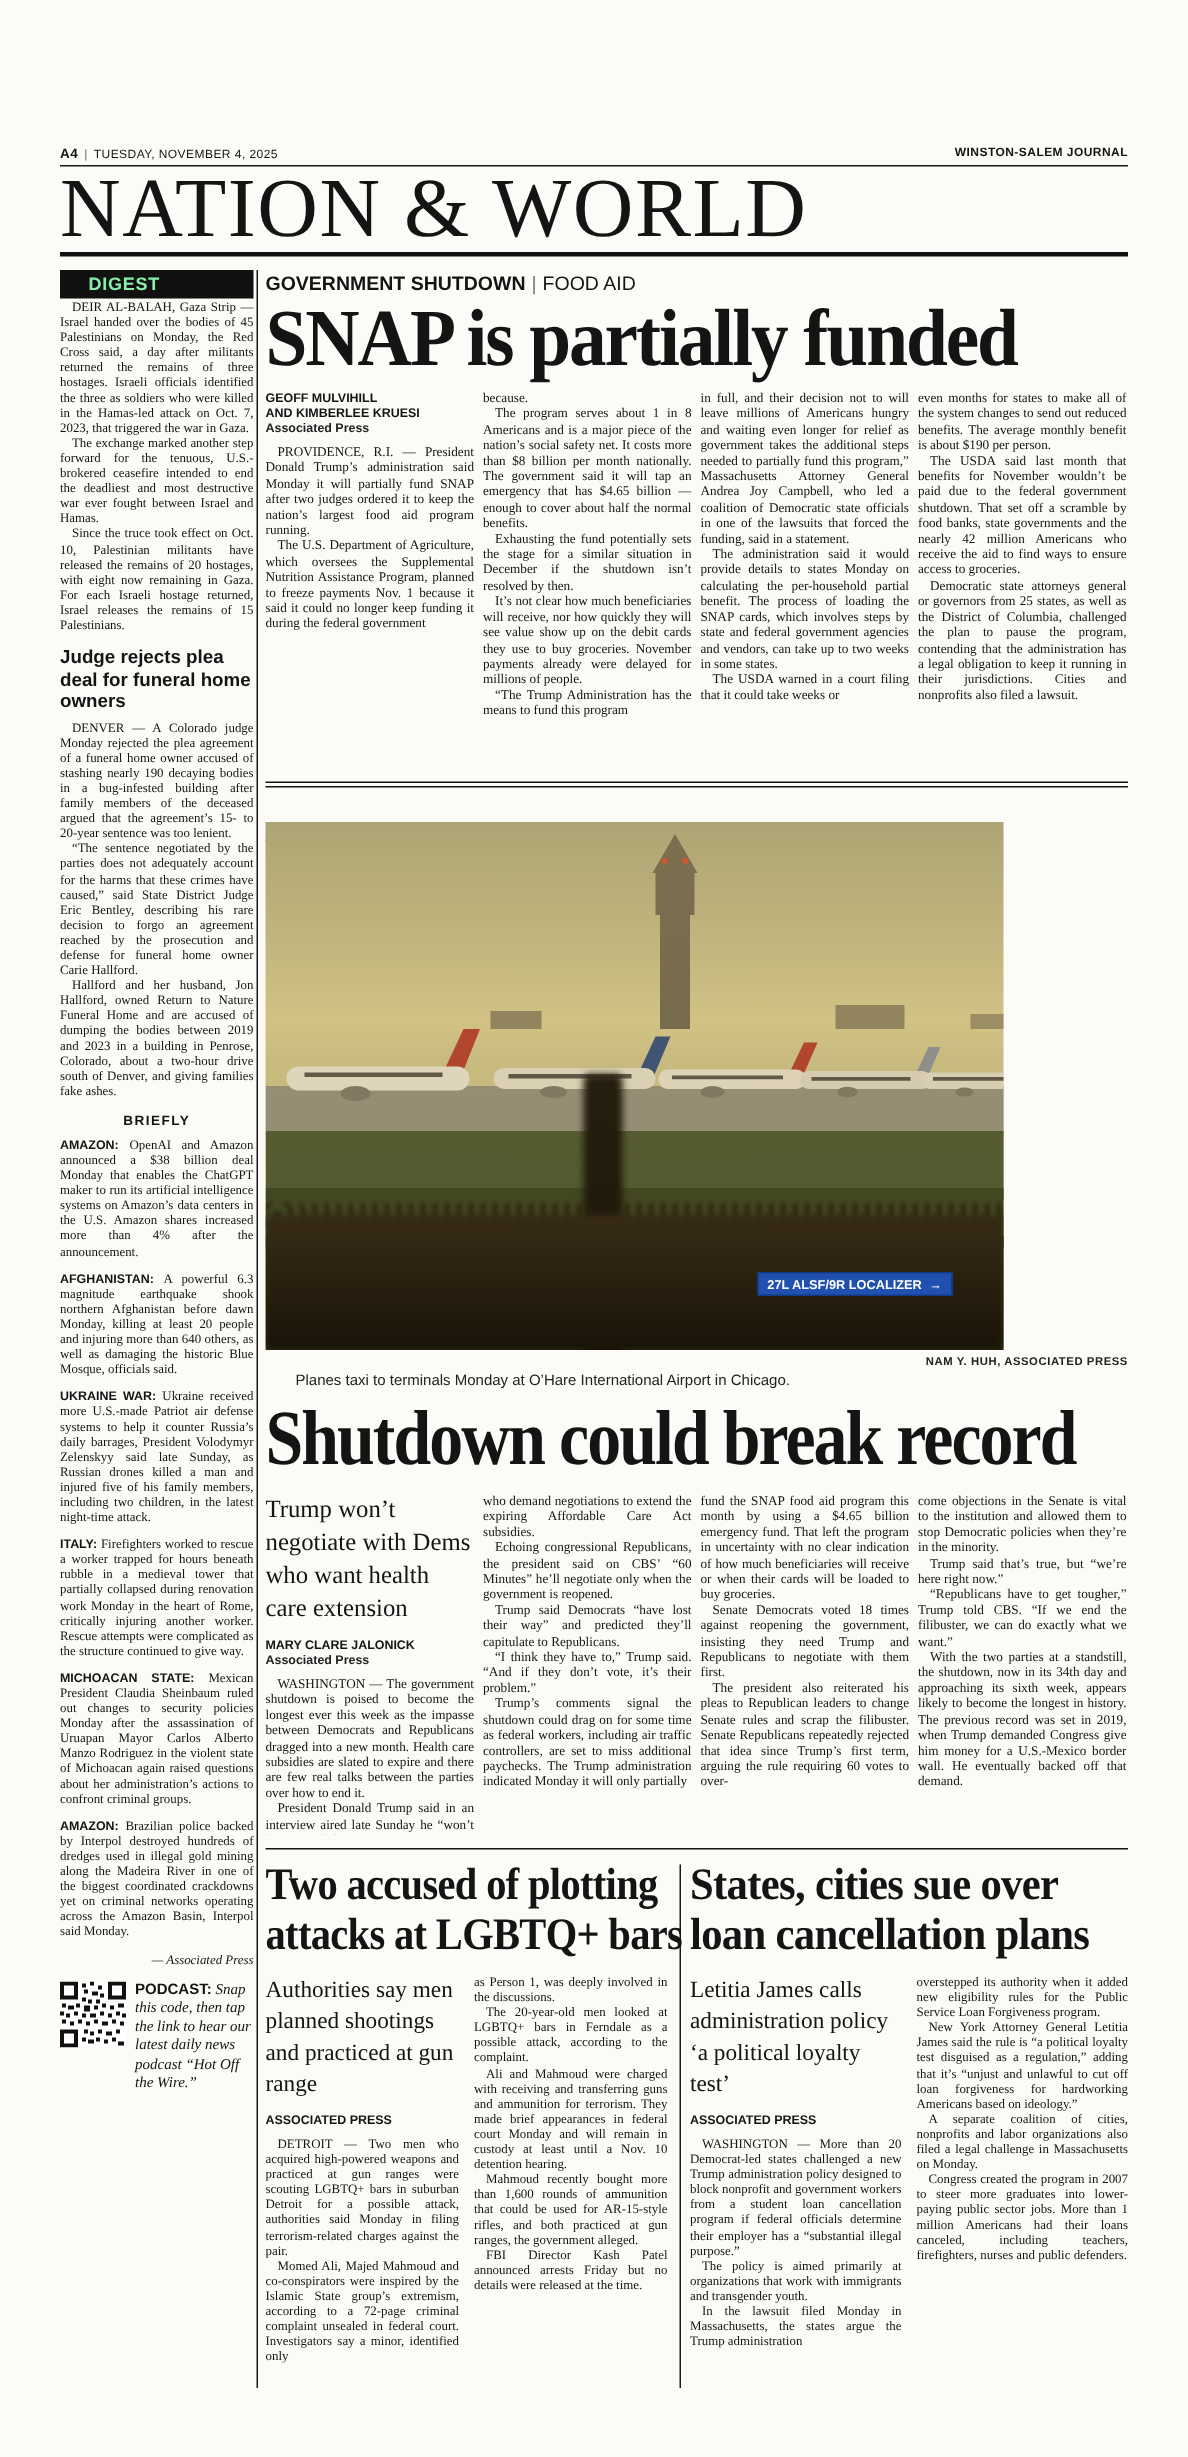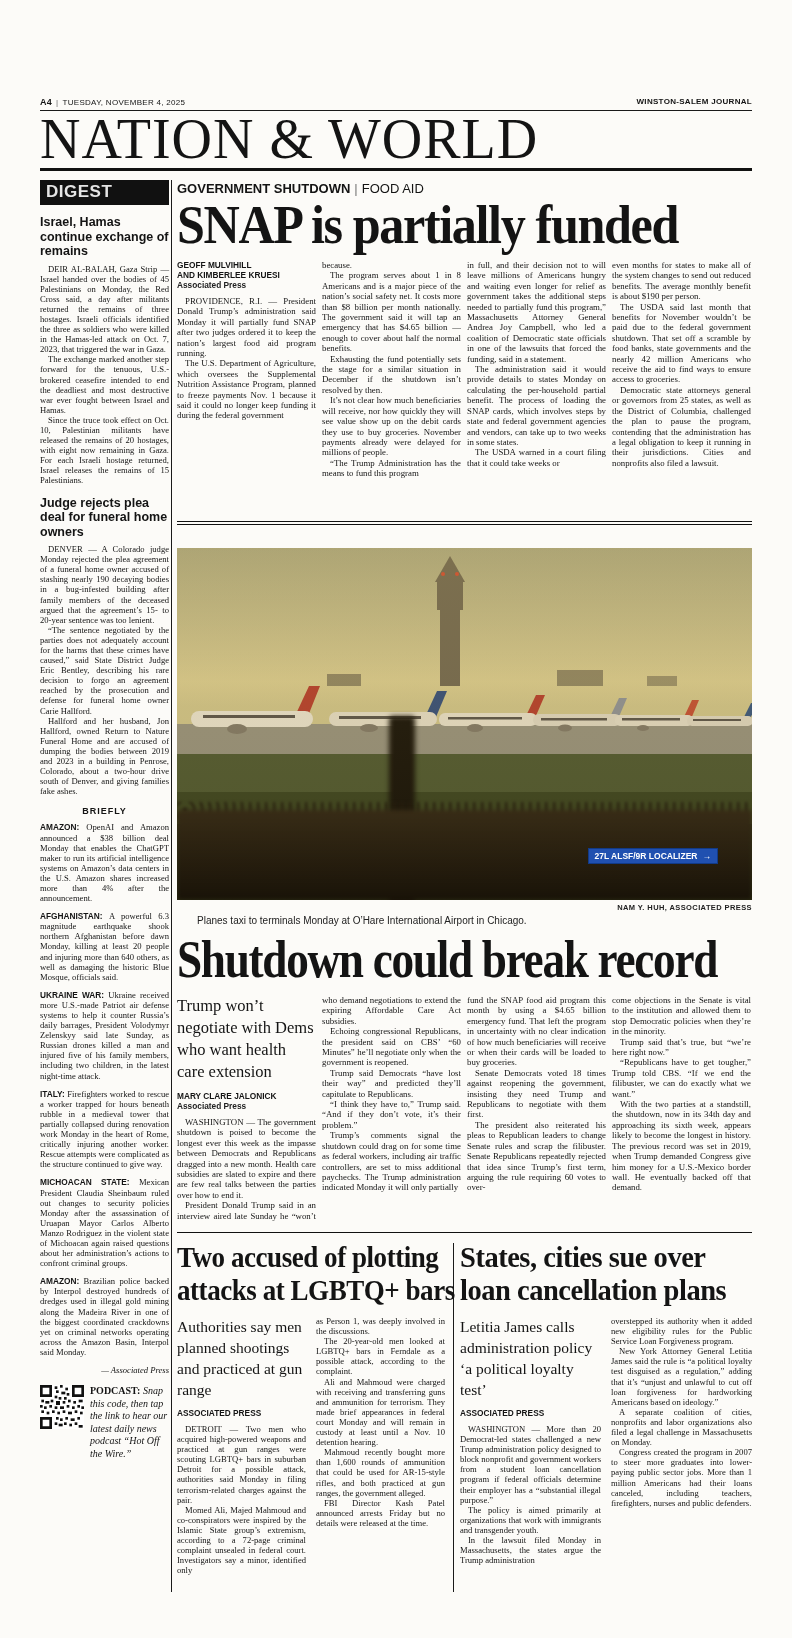--- a/index.html
+++ b/index.html
@@ -13,34 +13,34 @@
   .folio { position:absolute; left:40px; right:40px; top:97px; display:flex; justify-content:space-between;
            font-family:"Liberation Sans", sans-serif; font-size:8px; letter-spacing:.3px; }
   .folio .pg { font-weight:700; font-size:9px; }
   .folio .sep { color:#666; margin:0 4px; }
   .rule-thin  { position:absolute; left:40px; right:40px; height:1px; background:#1a1a1a; }
   .rule-thick { position:absolute; left:40px; right:40px; height:3px; background:#111; }
   .section-title { position:absolute; left:40px; top:110px; font-size:56px; line-height:58px;
                    font-family:"Liberation Serif", serif; font-weight:400; letter-spacing:1px; }
   
   .digest { position:absolute; left:40px; top:180px; width:129px; }
-  .digest-bar { background:#111; color:#e5e5e5; font-family:"Liberation Sans", sans-serif;
-                font-weight:700; font-size:17px; padding:2px 6px 3px; letter-spacing:.5px; }
+  .digest-bar { background:#111; color:#86efac; font-family:"Liberation Sans", sans-serif;
+                font-weight:700; font-size:12px; padding:2px 19px 3px; letter-spacing:.5px; }
   .digest h3 { font-family:"Liberation Sans", sans-serif; font-weight:700; font-size:12.5px;
                line-height:14.5px; margin:10px 0 5px; }
   .digest .body p, .bcol p { font-size:8.6px; line-height:10.1px; text-align:justify; text-indent:8px; }
   .briefly-label { text-align:center; font-family:"Liberation Sans", sans-serif; font-weight:700;
                    font-size:9px; letter-spacing:1px; margin:10px 0 6px; }
   .digest .briefs p { font-size:8.6px; line-height:10.1px; text-align:justify; text-indent:0; margin-bottom:8px; }
   .digest .briefs b { font-family:"Liberation Sans", sans-serif; font-size:8.3px; }
   .ap-credit { text-align:right; font-style:italic; font-size:8.6px; margin-top:2px; }
   .podcast { display:flex; gap:6px; margin-top:10px; }
   .qr { width:44px; height:44px; flex:0 0 44px; }
   .podcast-text { font-style:italic; font-size:10px; line-height:12.5px; }
-  .podcast-text b { font-style:normal; font-family:Liberation Serif, serif; }
+  .podcast-text b { font-style:normal; font-family:Liberation Sans, sans-serif; }
   
   .vrule { position:absolute; width:1px; background:#1a1a1a; }
   
   .main { position:absolute; left:177px; top:181px; width:575px; }
   .kicker { font-family:"Liberation Sans", sans-serif; font-size:13px; }
   .kicker b { font-weight:700; }
   .kicker .pipe { color:#777; font-weight:400; margin:0 4px; }
   .hl-1 { font-weight:700; font-size:54px; line-height:54px; letter-spacing:-1.5px; white-space:nowrap;
           transform:scaleX(.93); transform-origin:left; margin-top:2px; }
   .hl-2 { font-weight:700; font-size:52px; line-height:54px; letter-spacing:-1.5px; white-space:nowrap;
@@ -52,21 +52,21 @@
   .deck { font-size:16.5px; line-height:22px; font-weight:400; margin-bottom:8px; }
   .deck-sm { font-size:15.5px; line-height:21px; margin-bottom:8px; }
   .byline { font-family:"Liberation Sans", sans-serif; font-weight:700; font-size:8.3px;
             line-height:10px; margin-bottom:6px; }
   .byline .org { color:#222; }
   
   .washington-label { font-family:Liberation Sans, sans-serif; font-weight:700; font-size:11px;
                       letter-spacing:.3px; position:absolute; left:177px; top:558px; }
   .dbl-rule { position:absolute; left:177px; right:40px; top:521px; height:4px;
               border-top:1px solid #111; border-bottom:1px solid #111; }
-  .photo { position:absolute; left:177px; top:548px; width:575px; height:352px; overflow:hidden;
+  .photo { position:absolute; left:177px; top:548px; width:492px; height:352px; overflow:hidden;
            background:linear-gradient(#aaa67f 0%, #c4bb8a 22%, #d9cc92 38%, #cfc48c 45%); }
   .photo-fg { position:absolute; left:0; right:0; bottom:0; height:90px;
               background:linear-gradient(#2a2113, #0c0905); filter:blur(2px); }
   .photo-wire { position:absolute; left:0; right:0; bottom:82px; height:16px;
                 background:repeating-radial-gradient(circle at 8px 8px, rgba(20,15,8,.85) 0 2px, transparent 3px 8px);
                 filter:blur(1.5px); }
   .photo-post { position:absolute; left:212px; top:168px; width:26px; height:190px;
                 background:#0f0c07; filter:blur(2.5px); border-radius:4px; }
   .photo-tint { position:absolute; inset:0; background:linear-gradient(rgba(190,160,70,.18), rgba(120,90,30,.12)); pointer-events:none; }
   .loc-sign { position:absolute; right:34px; bottom:36px; background:#2050b0; color:#fff;
@@ -103,21 +103,20 @@
       <span class="pg">A4</span><span class="sep">|</span><span>TUESDAY, NOVEMBER 4, 2025</span>
     </div>
     <div style="font-weight:700">WINSTON-SALEM JOURNAL</div>
   </div>
   <div class="rule-thin" style="top:110px"></div>
   <div class="section-title">NATION &amp; WORLD</div>
   <div class="rule-thick" style="top:168px"></div>
 
   <div class="digest">
     <div class="digest-bar">DIGEST</div>
-    <h3>Israel, Hamas continue exchange of remains</h3>
     <div class="body">
         <p>DEIR AL-BALAH, Gaza Strip — Israel handed over the bodies of 45 Palestinians on Monday, the Red Cross said, a day after militants returned the remains of three hostages. Israeli officials identified the three as soldiers who were killed in the Hamas-led attack on Oct. 7, 2023, that triggered the war in Gaza.</p>
         <p>The exchange marked another step forward for the tenuous, U.S.-brokered ceasefire intended to end the deadliest and most destructive war ever fought between Israel and Hamas.</p>
         <p>Since the truce took effect on Oct. 10, Palestinian militants have released the remains of 20 hostages, with eight now remaining in Gaza. For each Israeli hostage returned, Israel releases the remains of 15 Palestinians.</p>
       </div>
     <h3>Judge rejects plea deal for funeral home owners</h3>
     <div class="body">
         <p>DENVER — A Colorado judge Monday rejected the plea agreement of a funeral home owner accused of stashing nearly 190 decaying bodies in a bug-infested building after family members of the deceased argued that the agreement’s 15- to 20-year sentence was too lenient.</p>
         <p>“The sentence negotiated by the parties does not adequately account for the harms that these crimes have caused,” said State District Judge Eric Bentley, describing his rare decision to forgo an agreement reached by the prosecution and defense for funeral home owner Carie Hallford.</p>
         <p>Hallford and her husband, Jon Hallford, owned Return to Nature Funeral Home and are accused of dumping the bodies between 2019 and 2023 in a building in Penrose, Colorado, about a two-hour drive south of Denver, and giving families fake ashes.</p>

